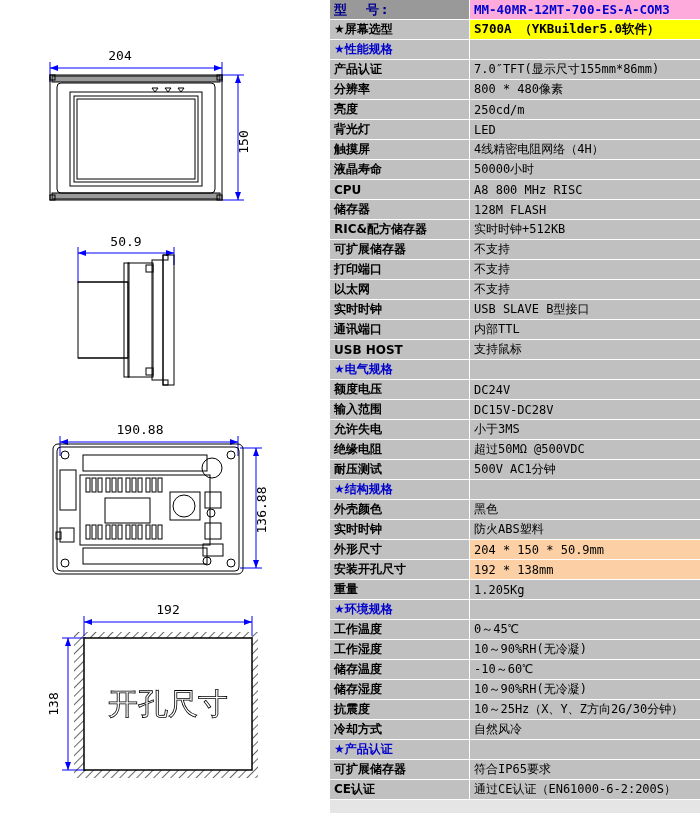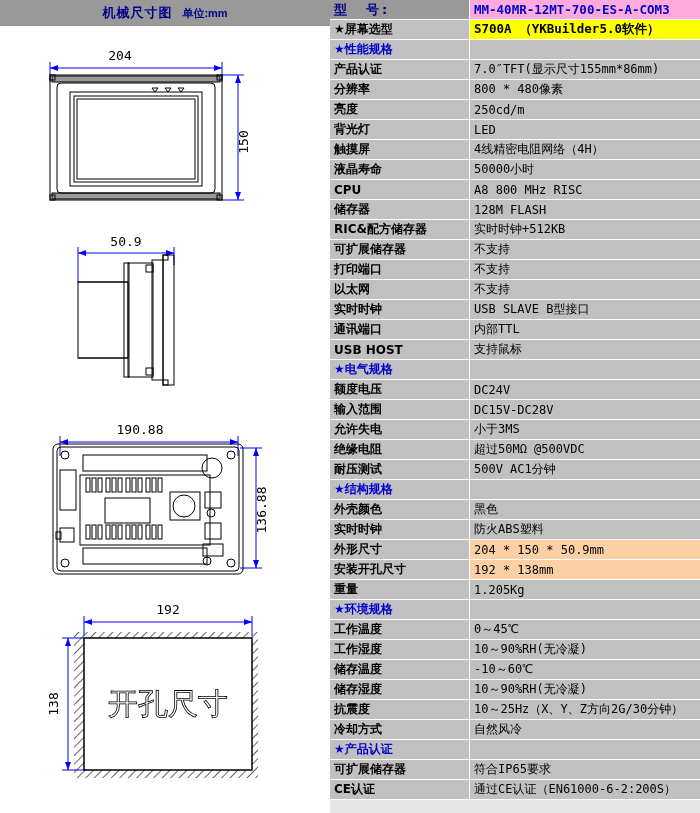--- a/index.html
+++ b/index.html
@@ -93,24 +93,20 @@
   }
   tr.hl td.val{ background:#fcd0a4; }
 </style>
 </head>
 <body>
 
 <div class="page">
 
   <div class="drawing-panel">
 
-    <div class="drawing-header">
-      <span class="dh-title">机械尺寸图</span>
-      <span class="dh-unit">单位:mm</span>
-    </div>
 
     <div class="dw" style="left:0;top:30px;">
       <svg width="330" height="190" viewBox="0 0 330 190">
 
         <g>
           <line class="dim" x1="50" y1="38" x2="222" y2="38"></line>
           <line class="dim" x1="50" y1="32" x2="50" y2="52"></line>
           <line class="dim" x1="222" y1="32" x2="222" y2="52"></line>
           <polygon points="50,38 58,35 58,41" fill="#0000ff"></polygon>
           <polygon points="222,38 214,35 214,41" fill="#0000ff"></polygon>

